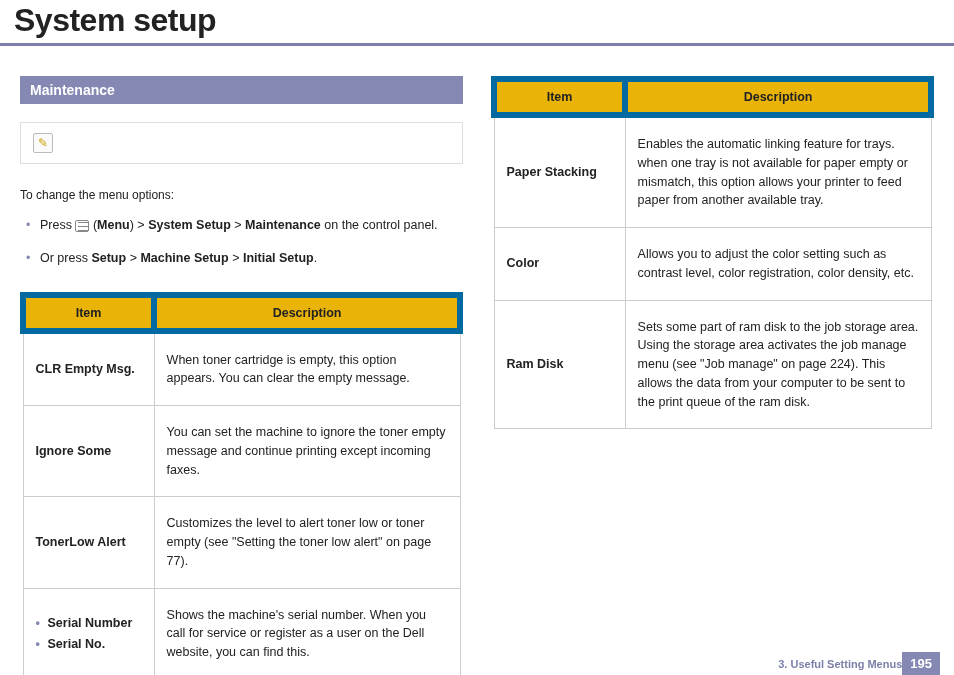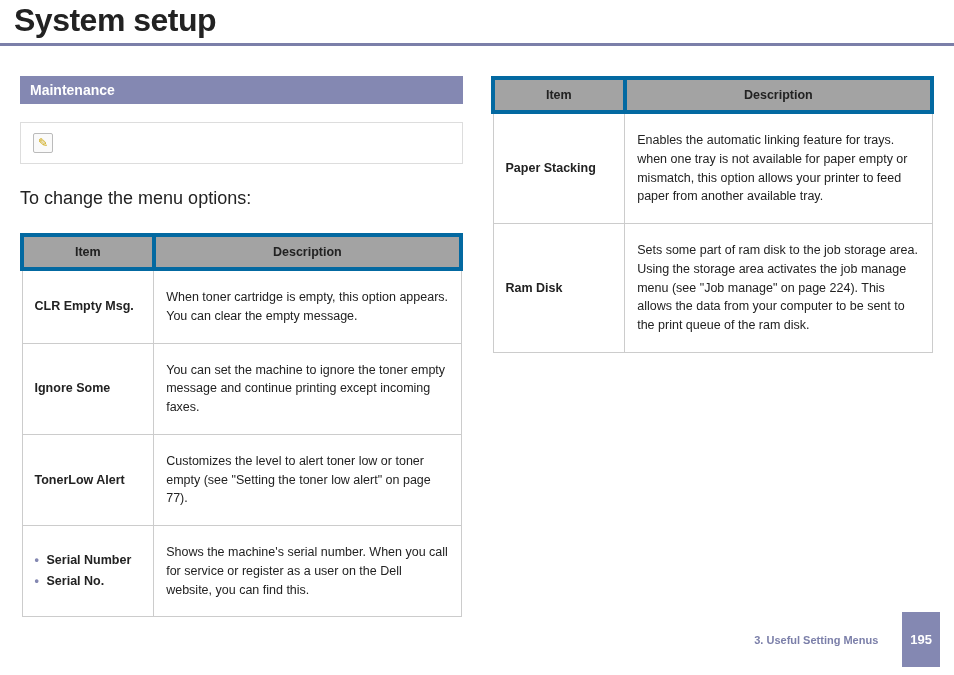--- a/index.html
+++ b/index.html
@@ -43,40 +43,40 @@
     margin: 0 0 24px 0;
     font-size: 12.5px;
     line-height: 1.5;
   }
   .note-icon {
     width: 20px; height: 20px; flex-shrink:0;
     border:1px solid #bbb; border-radius:2px;
     display:flex;align-items:center;justify-content:center;
     font-size:12px;color:#c9a100;background:#fafafa;
   }
-  .intro { font-size: 18px; margin-bottom: 14px; }
+  .intro { font-size: 12px; margin-bottom: 14px; }
   .bullets { list-style: none; padding-left: 6px; margin-bottom: 24px; }
   .bullets li { font-size: 12.5px; margin-bottom: 14px; padding-left: 14px; position:relative; line-height:1.5; }
   .bullets li::before { content:"•"; position:absolute; left:0; color:#8488b2; }
   .menu-icon { display:inline-block; width:14px; height:12px; border:1px solid #888; border-radius:2px; vertical-align:middle; position:relative; background:linear-gradient(#888 0 1px, transparent 1px 4px, #888 4px 5px, transparent 5px 8px, #888 8px 9px, transparent 9px) ; background-size:10px 10px; background-repeat:no-repeat; background-position:2px 1px;}
   .b { font-weight:700; }
   table.info { width:100%; border-collapse:collapse; font-size:12.5px; }
-  table.info th { background:#a3a3a3; font-weight:700; padding:8px 10px; border:4px solid #0369a1; text-align:center; }
+  table.info th { background:#eab308; font-weight:700; padding:8px 10px; border:6px solid #0369a1; text-align:center; }
   table.info td { border:1px solid #ccc; padding:17px 12px; line-height:1.5; vertical-align:middle; }
   table.info td.item { font-weight:700; white-space:nowrap; width:30%; }
   .sub-bullets { list-style:none; padding:0; margin:0;}
   .sub-bullets li { padding-left:12px; position:relative; margin:2px 0;}
   .sub-bullets li::before { content:"•"; position:absolute; left:0; color:#8488b2;}
   .footer {
-    position:absolute; bottom:8px; right:14px;
-    display:flex; align-items:center; gap:24px;
+    position:absolute; bottom:0; right:14px;
+    display:flex; align-items:center; gap:0;
     font-size:11px;
   }
   .footer-chapter { color:#7b7fa9; font-weight:700; }
-  .footer-page { background:#8488b2; color:#fff; padding:20px 8px; font-weight:700; font-size:13px;}
+  .footer-page { background:#8488b2; color:#fff; padding:4px 8px; font-weight:700; font-size:13px;}
 </style>
 </head>
 <body>
 
 <div class="header">
   <h1>System setup</h1>
 </div>
 
 <div class="columns">
 
@@ -84,20 +84,38 @@
 
     <div class="section-heading">Maintenance</div>
 
     <div class="note-box">
       <span class="note-icon">✎</span>
     </div>
 
     <p class="intro">To change the menu options:</p>
 
     <ul class="bullets">
+      <li>
+        <span>Press </span>
+        <span class="menu-icon"></span>
+        (<span class="b">Menu</span>)
+        <span>&gt;</span>
+        <span class="b">System Setup</span>
+        <span>&gt;</span>
+        <span class="b">Maintenance</span>
+        <span> on the control panel.</span>
+      </li>
+      <li>
+        <span>Or press </span>
+        <span class="b">Setup</span>
+        <span>&gt;</span>
+        <span class="b">Machine Setup</span>
+        <span>&gt;</span>
+        <span class="b">Initial Setup</span><span>.</span>
+      </li>
     </ul>
 
     <table class="info">
       <thead>
         <tr>
           <th>Item</th>
           <th>Description</th>
         </tr>
       </thead>
       <tbody>
@@ -133,20 +151,24 @@
           <th>Item</th>
           <th>Description</th>
         </tr>
       </thead>
       <tbody>
         <tr>
           <td class="item">Paper Stacking</td>
           <td>Enables the automatic linking feature for trays. when one tray is not available for paper empty or mismatch, this option allows your printer to feed paper from another available tray.</td>
         </tr>
         <tr>
+          <td class="item">Color</td>
+          <td>Allows you to adjust the color setting such as contrast level, color registration, color density, etc.</td>
+        </tr>
+        <tr>
           <td class="item">Ram Disk</td>
           <td>Sets some part of ram disk to the job storage area. Using the storage area activates the job manage menu (see "Job manage" on page 224). This allows the data from your computer to be sent to the print queue of the ram disk.</td>
         </tr>
       </tbody>
     </table>
   </div>
 </div>
 
 <div class="footer">
   <span class="footer-chapter">3.  Useful Setting Menus</span>

